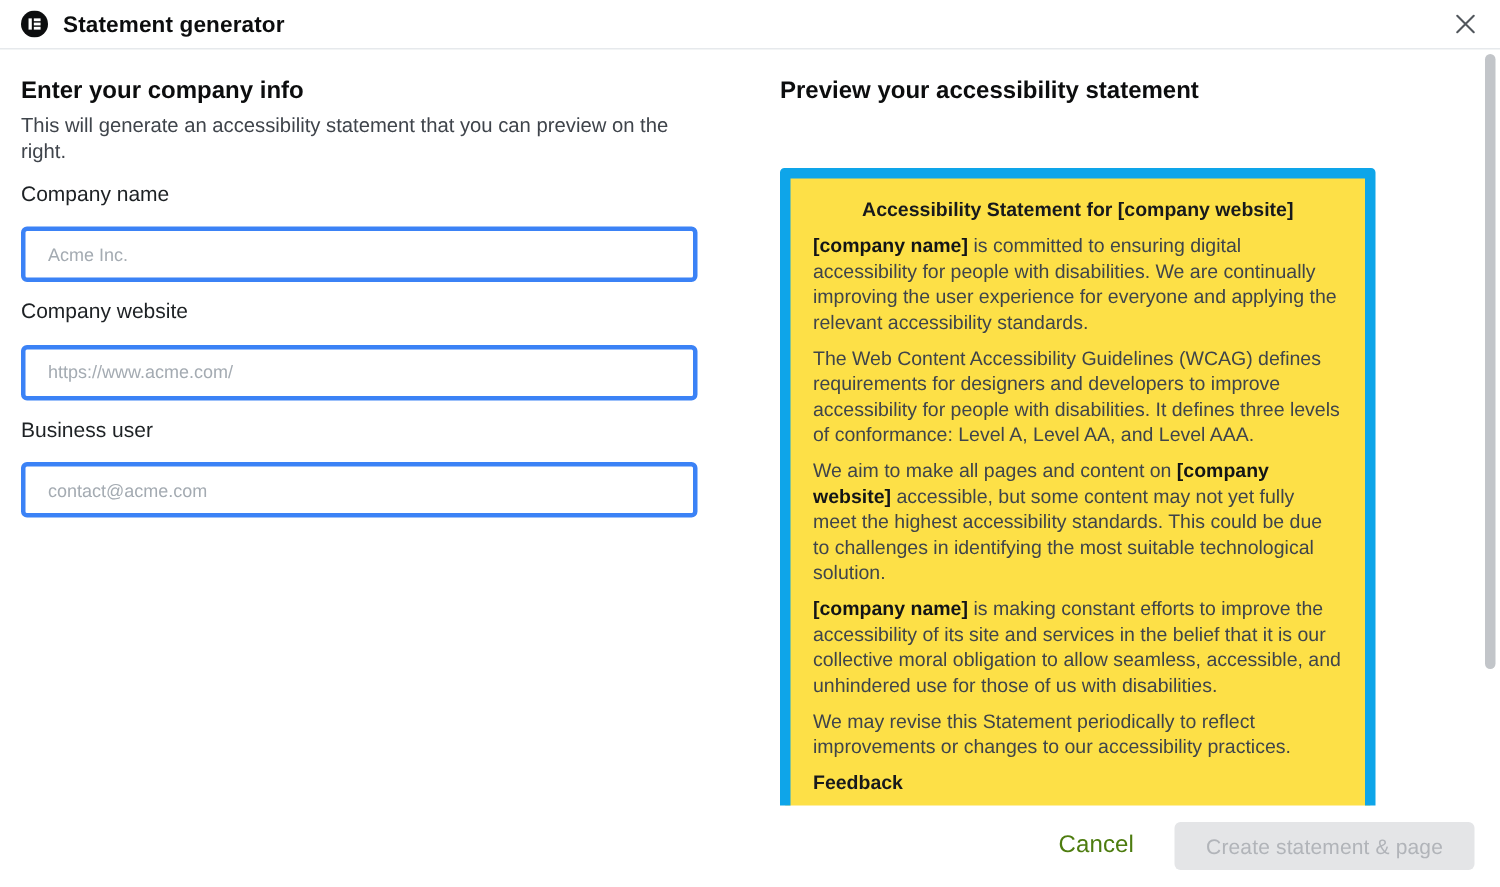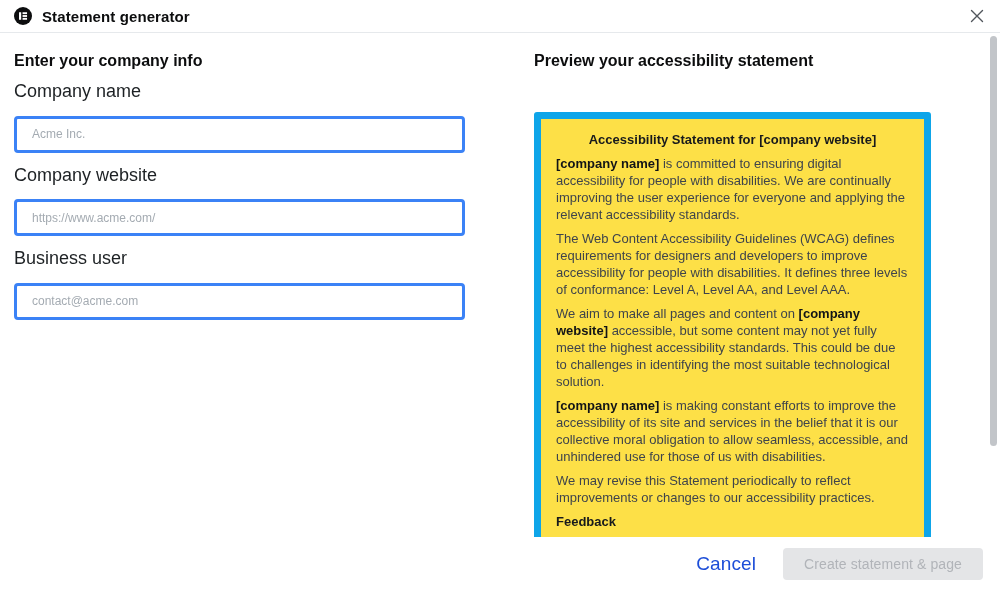--- a/index.html
+++ b/index.html
@@ -28,28 +28,28 @@
     display: flex; align-items: center; justify-content: center; color: #51565c;
   }
 
   
   .dlg-body {
     flex: none; height: 504px; overflow: hidden; position: relative;
     display: flex; padding: 20px 29px 0 14px;
   }
   .col-left { width: 451px; flex: none; }
   .col-gap { width: 55px; flex: none; }
-  .col-right { width: 397px; flex: none; margin-left: 14px; }
+  .col-right { width: 397px; flex: none; }
 
   .section-heading { font-size: 16px; font-weight: 700; color: #0c0d0e; line-height: 1.0; }
   .section-sub { font-size: 13.5px; color: #3f444b; margin-top: 7px; line-height: 1.25; }
 
   .field { margin-top: 11px; }
   .field:first-of-type { margin-top: 25px; }
-  .field label { display: block; font-size: 18px; color: #1d2124; margin-bottom: 13px; line-height: 1.25; }
+  .field label { display: block; font-size: 14px; color: #1d2124; margin-bottom: 13px; line-height: 1.25; }
   .field input {
     width: 100%; height: 37px;
     border: 3px solid #3b82f6; border-radius: 4px;
     padding: 0 15px; font-size: 12px; color: #0c0d0e;
     font-family: "Liberation Sans", sans-serif;
     background: #fff; outline: none;
   }
   .field input::placeholder { color: #a4abb2; opacity: 1; }
 
   
@@ -81,21 +81,21 @@
 
   
   .dlg-footer {
     flex: 1;
     display: flex; align-items: center; justify-content: flex-end;
     gap: 25px; padding-right: 17px;
   }
   .btn-cancel {
     border: none; background: transparent; cursor: pointer;
     font-family: "Liberation Sans", sans-serif;
-    font-size: 19px; font-weight: 500; color: #1d4ed8; letter-spacing: .1px;
+    font-size: 16px; font-weight: 500; color: #4d7c0f; letter-spacing: .1px;
     padding: 6px 2px;
   }
   .btn-create {
     border: none; border-radius: 4px;
     background: #e4e5e7; color: #b1b4b9;
     font-family: "Liberation Sans", sans-serif;
     font-size: 14px; font-weight: 500; letter-spacing: .1px;
     height: 32px; padding: 0 21px; cursor: default;
   }
 </style>
@@ -117,20 +117,21 @@
       <svg width="14" height="14" viewBox="0 0 14 14">
         <path d="M1.5 1.5 L12.5 12.5 M12.5 1.5 L1.5 12.5" stroke="#51565c" stroke-width="1.4" fill="none" stroke-linecap="round"></path>
       </svg>
     </button>
   </div>
 
   <div class="dlg-body">
 
     <div class="col-left">
       <div class="section-heading">Enter your company info</div>
+      <div class="section-sub">This will generate an accessibility statement that you can preview on the right.</div>
 
       <div class="field">
         <label>Company name</label>
         <input type="text" placeholder="Acme Inc." style="">
       </div>
 
       <div class="field">
         <label>Company website</label>
         <input type="text" placeholder="https://www.acme.com/" style="">
       </div>

